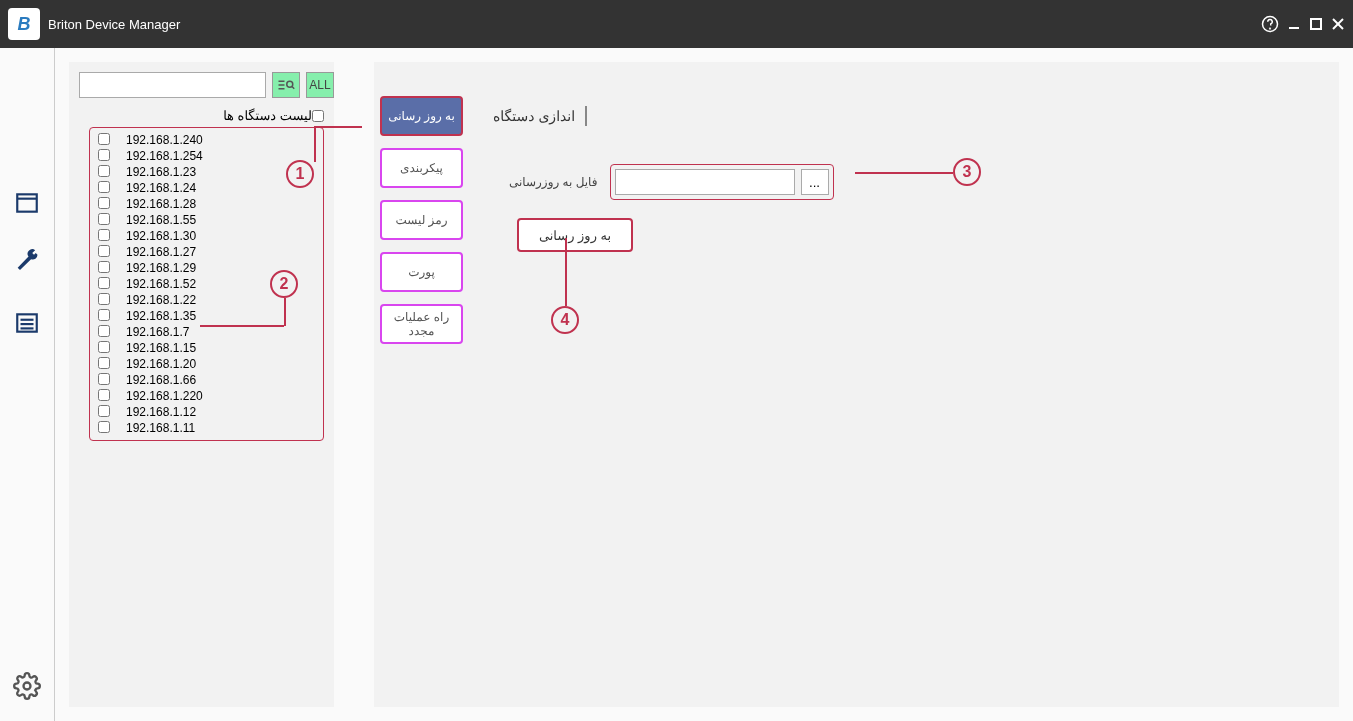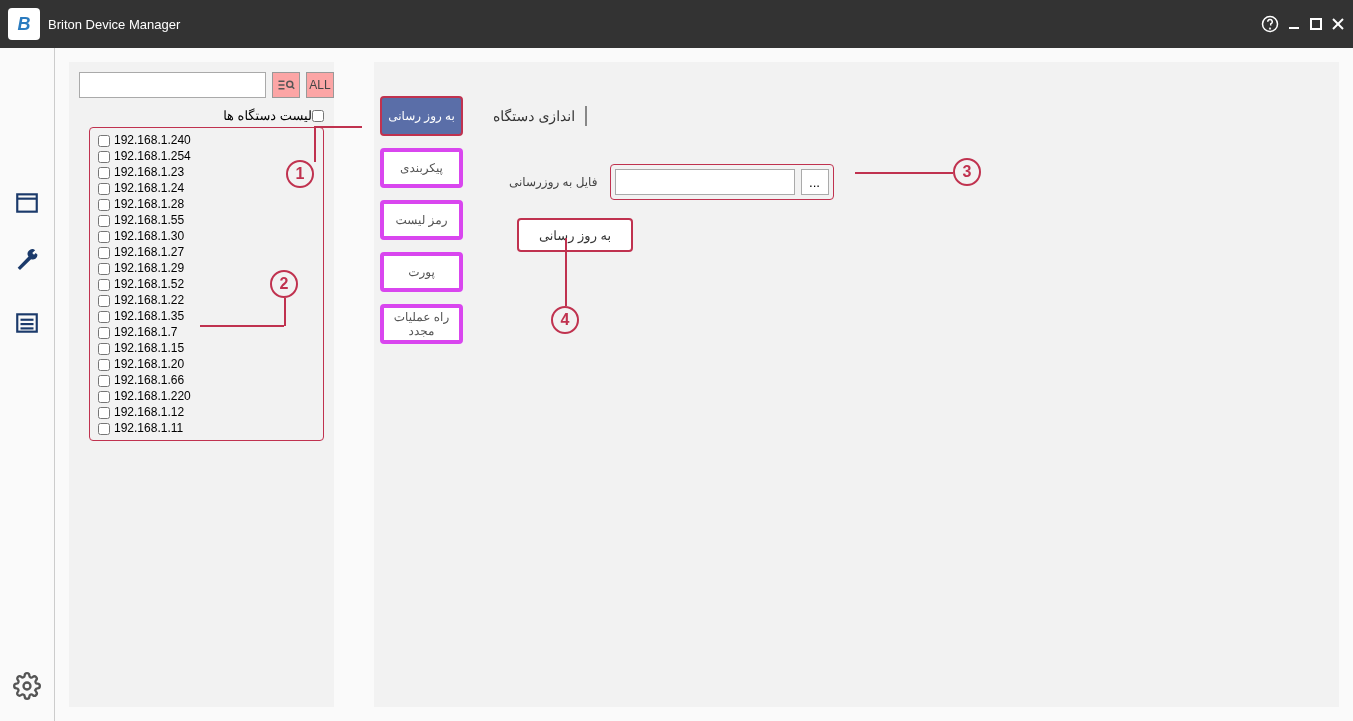--- a/index.html
+++ b/index.html
@@ -66,52 +66,52 @@
     padding: 10px;
     position: relative;
   }
   .searchrow { display:flex; gap:6px; margin-bottom:8px; }
   .searchrow input {
     flex:1; height:26px; border:1px solid #aaa; background:#fff;
     padding:0 4px;
   }
   .btn-sm {
     height:26px; min-width:28px; padding:0 0;
-    border:1px solid #999; background:#fca5a5; cursor:pointer;
+    border:1px solid #999; background:#86efac; cursor:pointer;
     font-size:12px; color:#444;
     display:flex; align-items:center; justify-content:center;
   }
   .listhead {
     display:flex; align-items:center; direction:rtl;
     padding:2px 0;
   }
   .device-tree {
     border:1.5px solid #c0324f; border-radius:4px;
     padding:4px 8px;
     margin-left:10px;
     margin-top:2px;
   }
-  .device-item { display:flex; align-items:flex-end; gap:4px; padding:1px 0; font-size:12px; }
+  .device-item { display:flex; align-items:flex-start; gap:16px; padding:1px 0; font-size:12px; }
   .device-item input { cursor:pointer; }
   .chk { width:12px; height:12px; cursor:pointer; }
 
   .main {
     flex:1;
     display:flex;
     margin: 14px 14px 14px 40px;
     background:#f2f2f2;
   }
   .ops-col {
     width:95px;
     padding: 34px 6px 6px 6px;
     display:flex; flex-direction:column; gap:12px;
   }
   .op-btn {
     height:40px;
-    border:4px solid #d946ef; border-radius:4px;
+    border:2px solid #d946ef; border-radius:4px;
     background:#fff; cursor:pointer;
     font-size:12px; color:#555;
     display:flex; align-items:center; justify-content:center;
   }
   .op-btn.active {
     background:#5a6ea8; color:#fff; border:2px solid #c0324f;
   }
   .content {
     flex:1;
     padding: 40px 20px;

